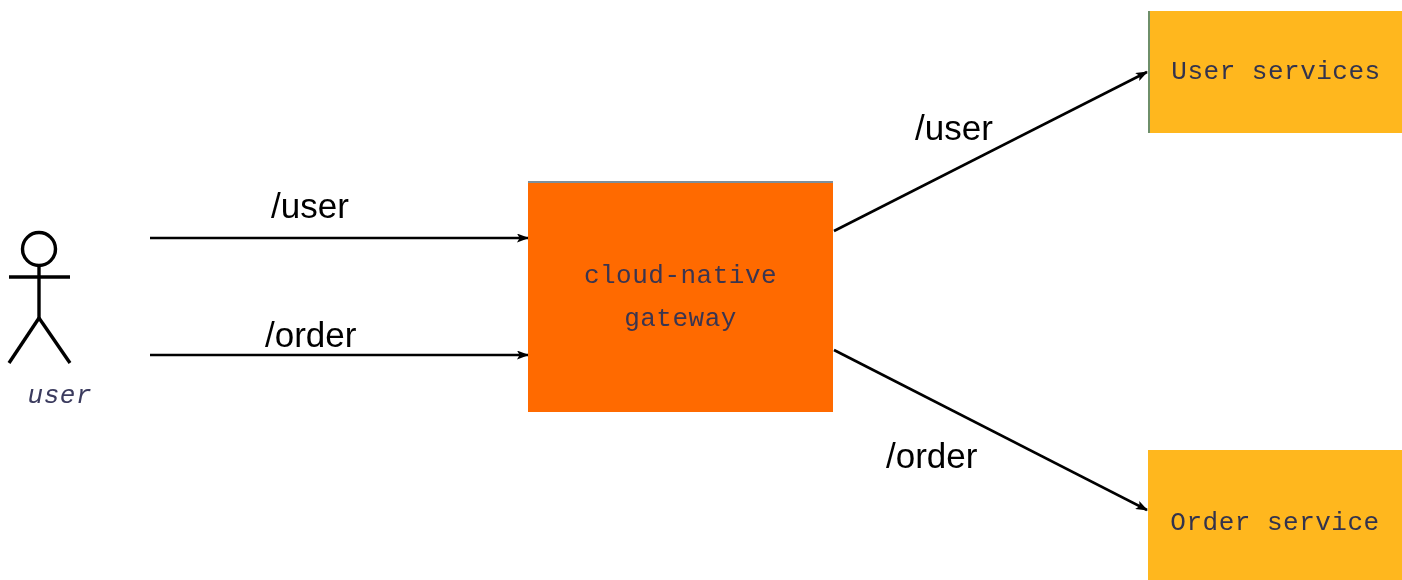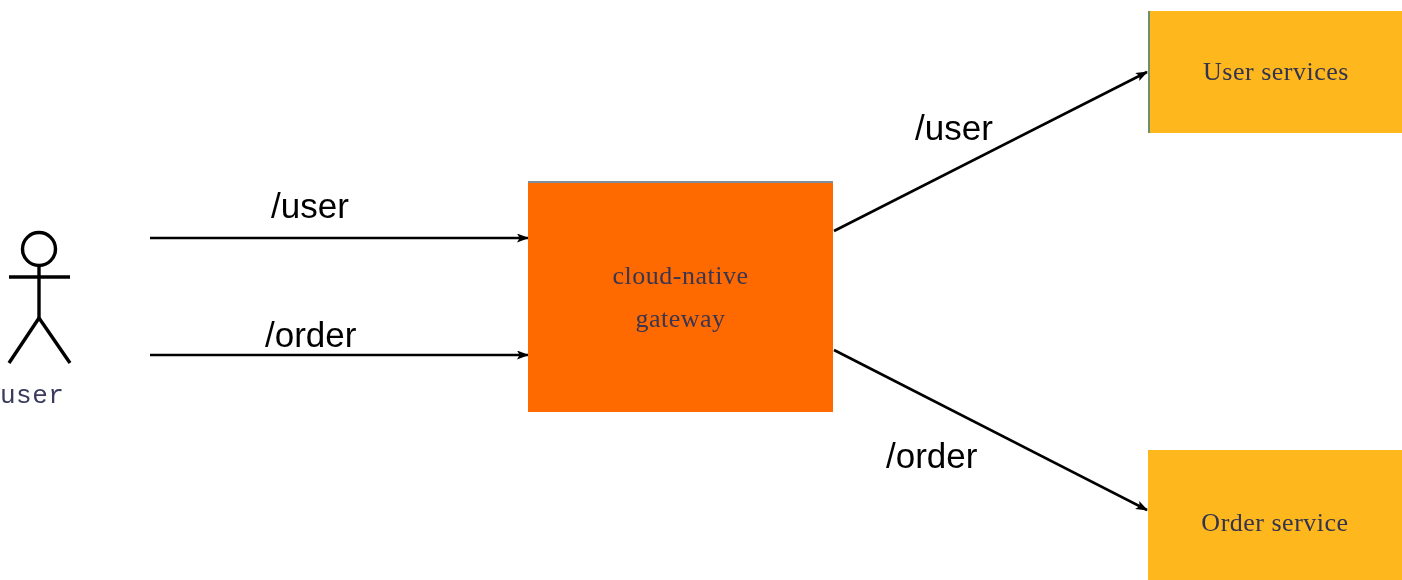--- a/index.html
+++ b/index.html
@@ -26,21 +26,21 @@
   }
   .node-box {
     position: absolute;
     box-sizing: border-box;
     display: flex;
     align-items: center;
     justify-content: center;
     text-align: center;
   }
   .node-label {
-    font-family: Liberation Serif, serif;
+    font-family: Liberation Mono, monospace;
     font-size: 26px;
     line-height: 1.62;
     color: #33334d;
     letter-spacing: 0.5px;
     white-space: pre-line;
   }
   #gateway-node {
     left: 528px;
     top: 181px;
     width: 305px;
@@ -64,25 +64,26 @@
     top: 450px;
     width: 254px;
     height: 147px;
     background: #ffb71e;
   }
   .actor-label {
     position: absolute;
     left: 0px;
     top: 381px;
     width: 92px;
-    text-align: left;
+    text-align: right;
     font-family: "Liberation Mono", "DejaVu Sans Mono", monospace;
     font-size: 26px;
     color: #3b3b5e;
     letter-spacing: 0.5px;
+    font-style: italic;
   }
   .edge-label {
     position: absolute;
     font-family: "Liberation Sans", sans-serif;
     font-size: 35px;
     color: #000000;
     white-space: nowrap;
   }
   #edge-label-user-in   { left: 271px; top: 186px; }
   #edge-label-order-in  { left: 265px; top: 315px; }

